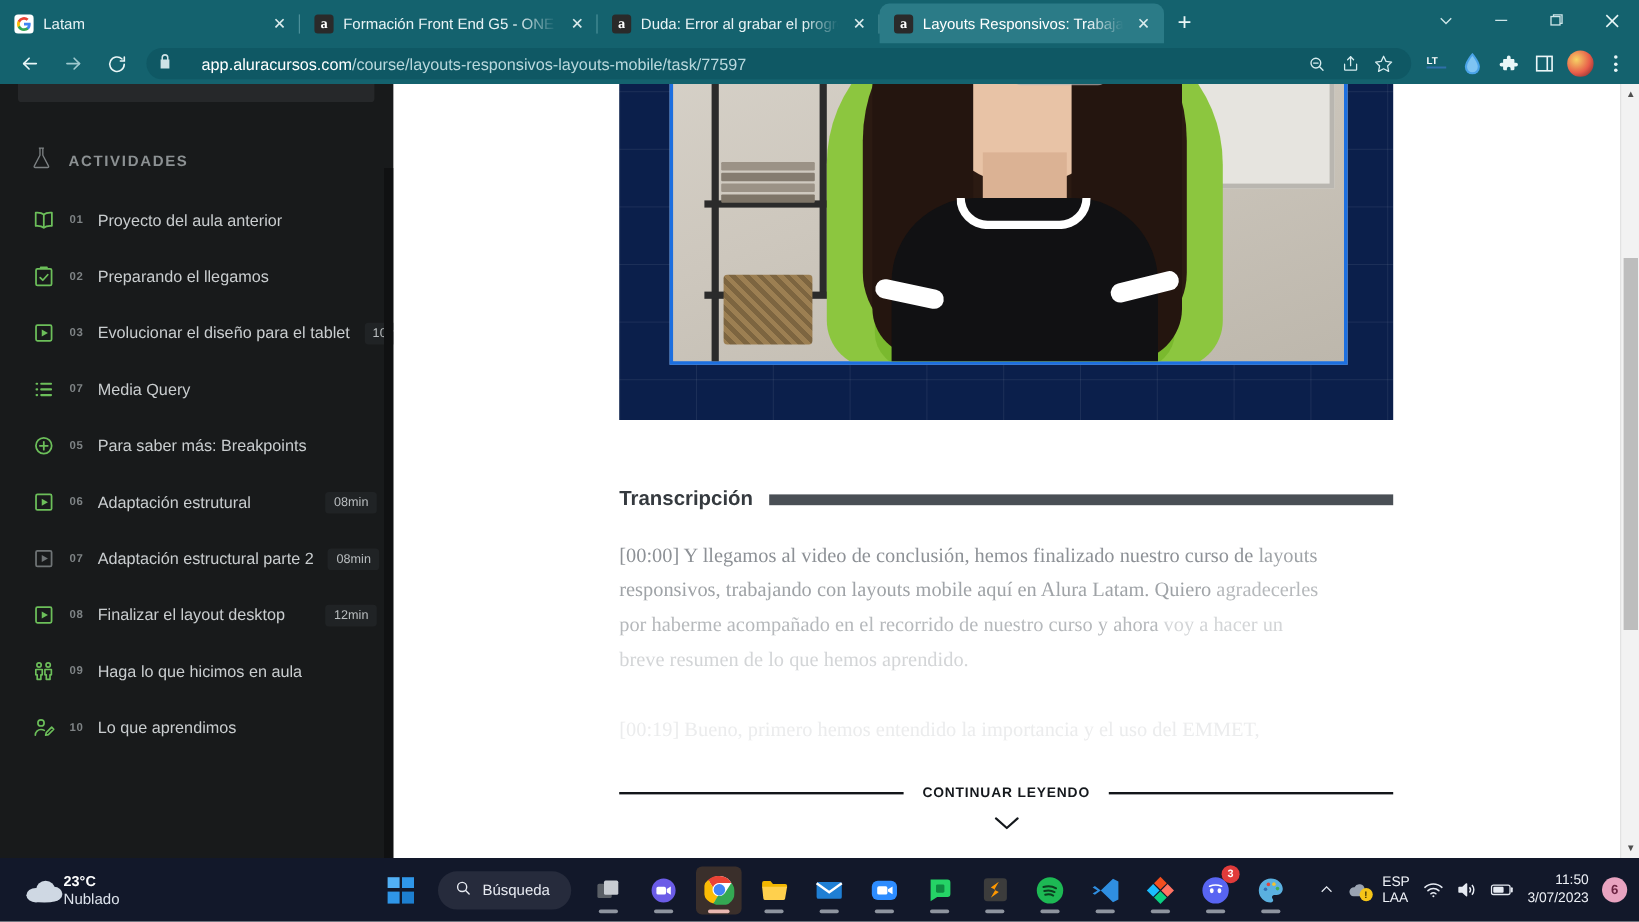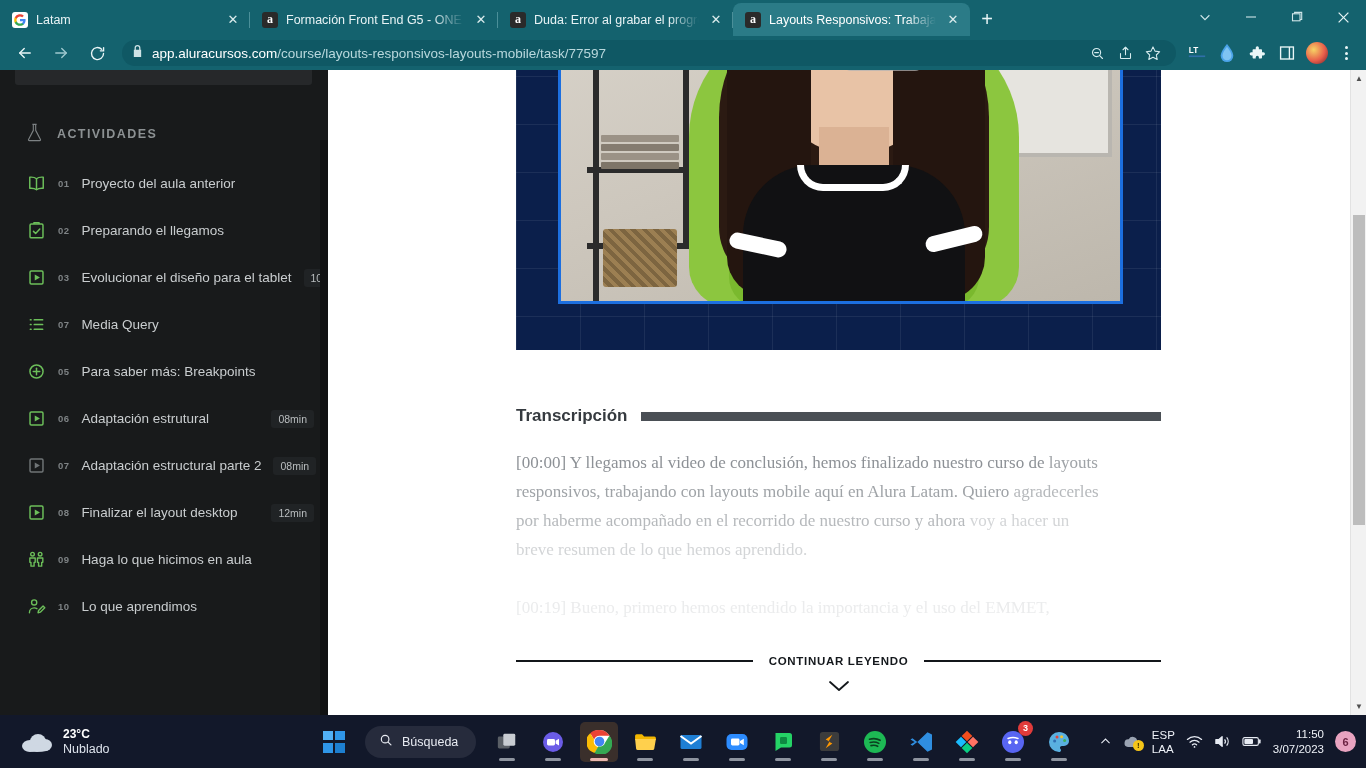--- a/index.html
+++ b/index.html
@@ -33,21 +33,21 @@
   .wincontrols{ position:absolute; right:0; top:0; height:34px; display:flex; align-items:center; }
   .wc{ width:46px; height:34px; display:flex; align-items:center; justify-content:center; color:#cfe6e9; }
 
   .toolbar{ position:absolute; left:0; top:36px; width:1366px; height:34px; display:flex; align-items:center; gap:2px; padding:0 8px; }
   .tb-btn{ width:34px; height:30px; display:flex; align-items:center; justify-content:center; color:#eaf6f7; }
   .omnibox{
     flex:1 1 auto; height:26px; background:#0f5864; border-radius:14px;
     display:flex; align-items:center; padding:0 10px; gap:9px; margin:0 6px 0 6px;
     color:#ffffff; font-size:13.5px; min-width:0;
   }
-  .omnibox .url{ white-space:nowrap; overflow:hidden; }
+  .omnibox .url{ white-space:nowrap; overflow:hidden;margin-left:16px; }
   .url-dim{ color:#b9d8dd; }
   .omni-right{ display:flex; align-items:center; gap:2px; margin-left:auto; }
   .ext-row{ display:flex; align-items:center; gap:4px; }
   .ext{ width:26px; height:26px; display:flex; align-items:center; justify-content:center; }
   .avatar-btn{ width:22px; height:22px; border-radius:50%; background:radial-gradient(circle at 35% 35%,#f6d365 0%,#e85d4a 55%,#6b1f2a 100%); }
   .kebab{ width:24px; height:26px; display:flex; flex-direction:column; align-items:center; justify-content:center; gap:2.5px; }
   .kebab i{ width:3px; height:3px; border-radius:50%; background:#eaf6f7; display:block; }
 
   
   .viewport{ position:absolute; left:0; top:70px; width:1366px; height:645px; background:#ffffff; overflow:hidden; }
@@ -120,21 +120,21 @@
   .chev{ position:absolute; left:188px; top:608px; width:645px; display:flex; justify-content:center; color:#14181c; }
 
   
   .vscroll{ position:absolute; right:0; top:70px; width:16px; height:645px; background:#f2f2f2; border-left:1px solid #e2e2e2; }
   .vs-arrow{ position:absolute; left:0; width:16px; height:17px; display:flex; align-items:center; justify-content:center; color:#4f4f4f; font-size:8px; }
   .vs-thumb{ position:absolute; left:2px; top:145px; width:12px; height:310px; background:#bdbdbd; border-radius:0; }
   .sidebar-scroll{ position:absolute; left:320px; top:70px; width:8px; height:645px; background:#101112; }
 
   
   .taskbar{ position:absolute; left:0; top:715px; width:1366px; height:53px; background:#12182a; }
-  .weather{ position:absolute; left:22px; top:0; height:53px; display:flex; align-items:center; gap:11px; }
+  .weather{ position:absolute; left:22px; top:0; height:53px; display:flex; align-items:center; gap:1px; }
   .cloud{ width:30px; height:18px; position:relative; }
   .cloud i{ position:absolute; background:#cfd8e3; border-radius:50%; }
   .c1{ left:0; top:7px; width:16px; height:12px; }
   .c2{ left:8px; top:1px; width:16px; height:15px; }
   .c3{ left:16px; top:6px; width:14px; height:12px; }
   .c4{ left:2px; top:12px; width:26px; height:7px; border-radius:4px; }
   .w-text{ line-height:15px; }
   .w-temp{ color:#ffffff; font-size:12px; font-weight:bold; }
   .w-desc{ color:#dde3ec; font-size:12.5px; }
 

